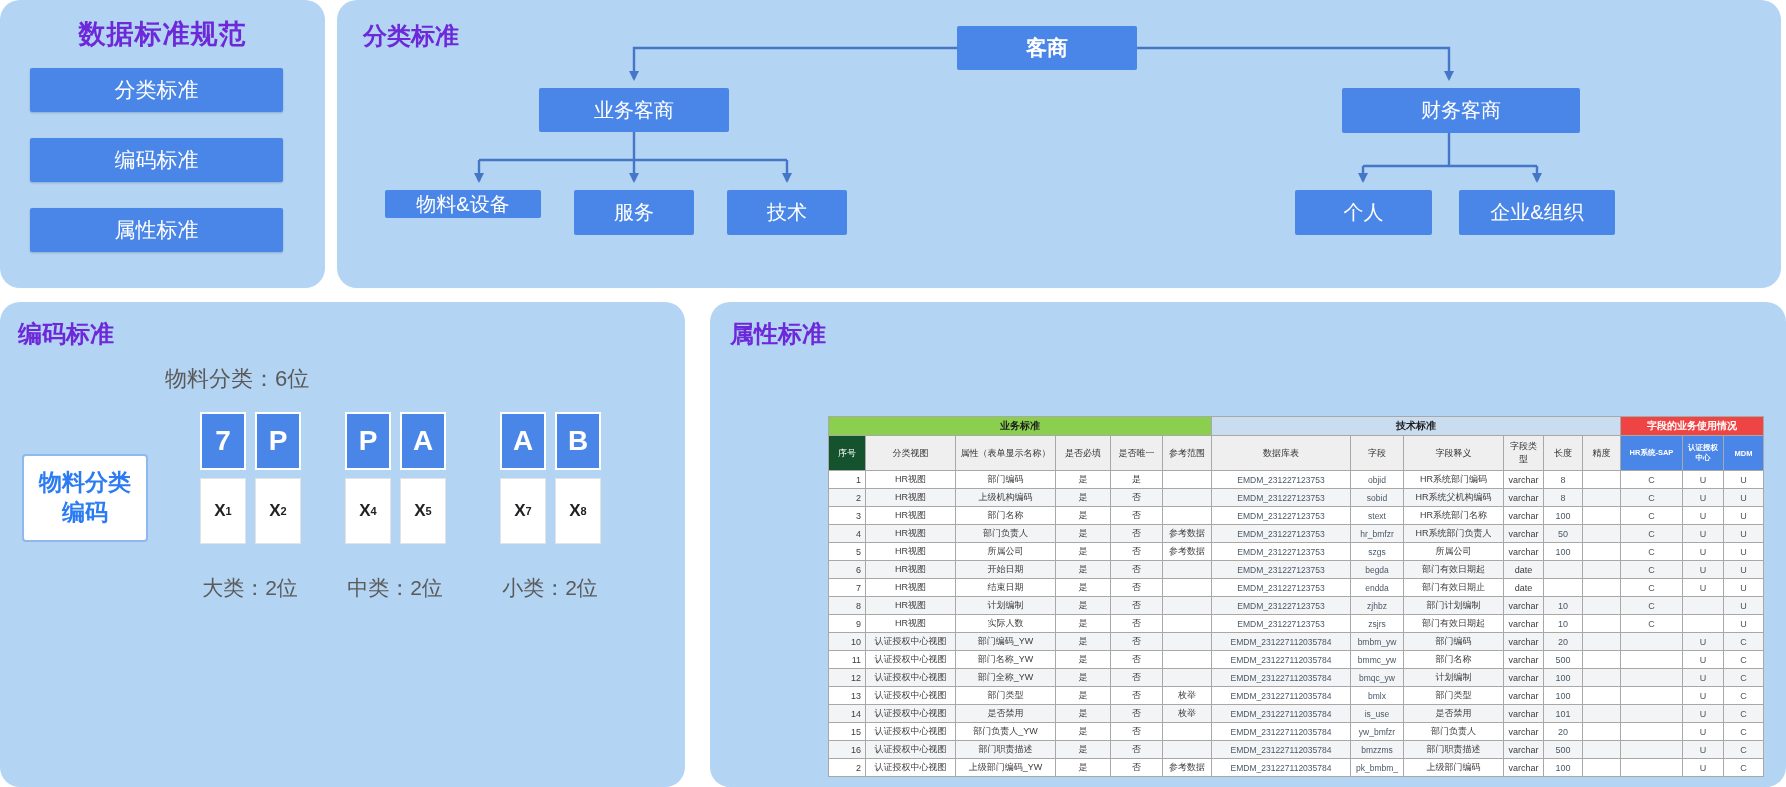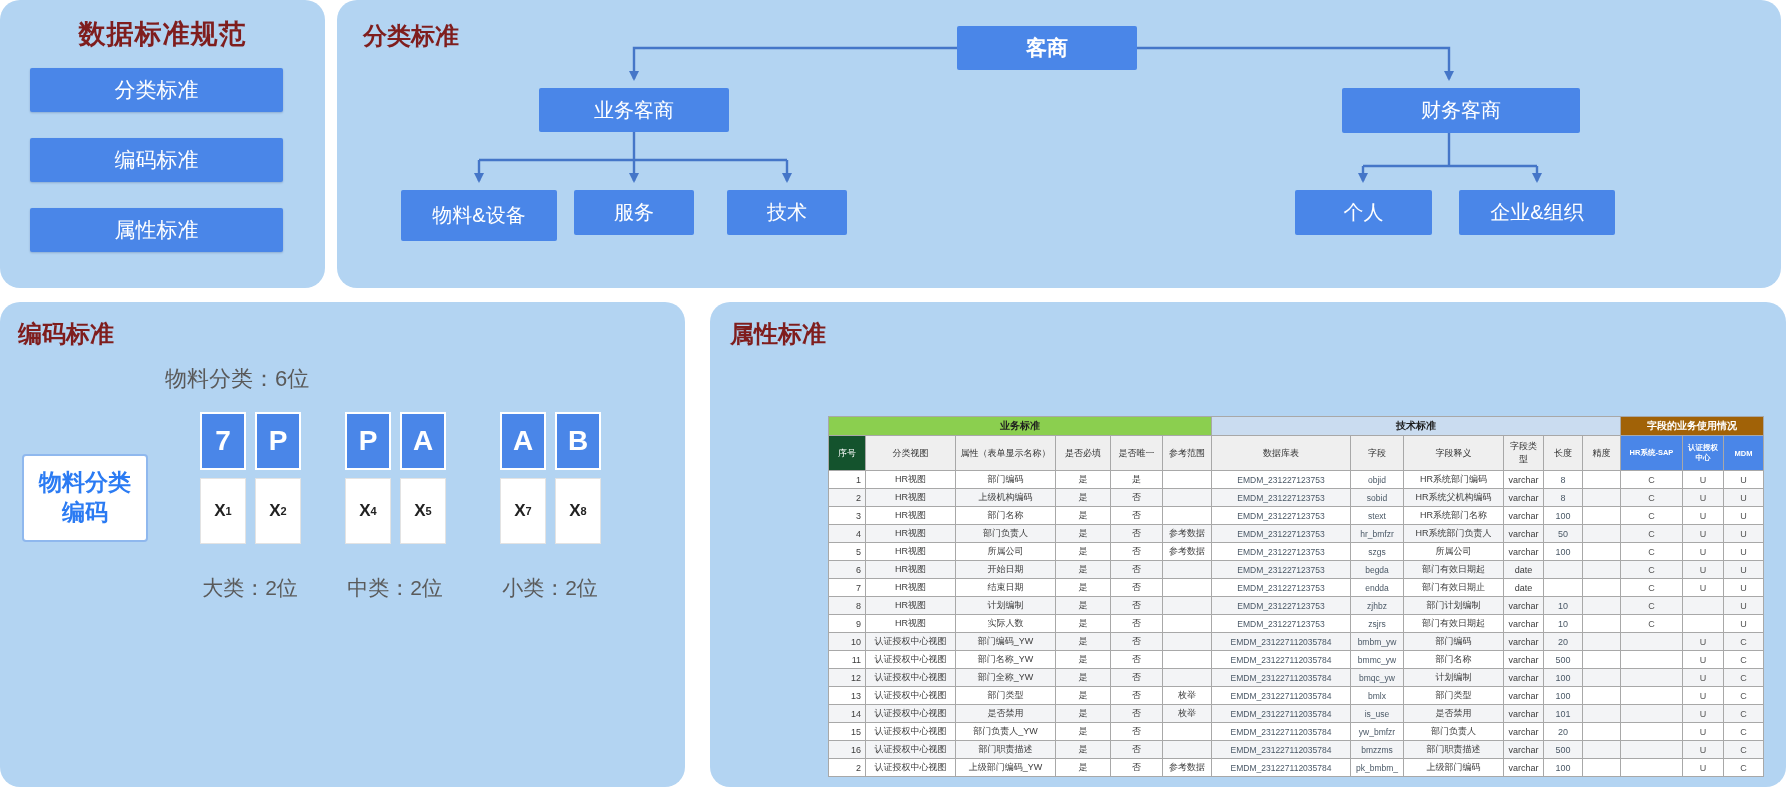--- a/index.html
+++ b/index.html
@@ -4,37 +4,37 @@
 <style>
   html,body{margin:0;padding:0;background:#fff;}
   #app{position:relative;width:1786px;height:787px;background:#fff;overflow:hidden;
        font-family:"Liberation Sans","DejaVu Sans",sans-serif;}
   .panel{position:absolute;background:#b3d4f2;border-radius:20px;}
   #panel-overview{left:0;top:0;width:325px;height:288px;}
   #panel-classification{left:337px;top:0;width:1444px;height:288px;}
   #panel-coding{left:0;top:302px;width:685px;height:485px;}
   #panel-attribute{left:710px;top:302px;width:1076px;height:485px;}
 
-  .panel-title{position:absolute;font-weight:bold;color:#7f1d1d;font-size:24px;}
+  .panel-title{position:absolute;font-weight:bold;color:#6d28d9;font-size:24px;}
   #overview-title{left:0;top:16px;width:100%;text-align:center;font-size:27px;letter-spacing:1px;}
   #classification-title{left:26px;top:20px;}
   #coding-title{left:18px;top:16px;}
   #attribute-title{left:20px;top:16px;}
 
   .ov-btn{position:absolute;left:30px;width:253px;height:44px;background:#4a86e8;color:#fff;
           font-size:21px;display:flex;align-items:center;justify-content:center;border-radius:2px;
           box-shadow:0 1px 2px rgba(30,60,120,.25);}
   #ov-btn-0{top:68px;} #ov-btn-1{top:138px;} #ov-btn-2{top:208px;}
 
   .tbox{position:absolute;background:#4a86e8;color:#fff;display:flex;align-items:center;
         justify-content:center;font-size:20px;border-radius:2px;}
   #node-root{left:620px;top:26px;width:180px;height:44px;font-size:21px;font-weight:bold;}
   #node-business{left:202px;top:88px;width:190px;height:44px;}
   #node-finance{left:1005px;top:88px;width:238px;height:45px;}
-  #node-material{left:64px;top:190px;width:156px;height:51px;}
+  #node-material{left:48px;top:190px;width:156px;height:28px;}
   #node-service{left:237px;top:190px;width:120px;height:45px;}
   #node-tech{left:390px;top:190px;width:120px;height:45px;}
   #node-person{left:958px;top:190px;width:137px;height:45px;}
   #node-org{left:1122px;top:190px;width:156px;height:45px;}
   .tree-lines{position:absolute;left:0;top:0;}
   .cline{stroke:#4576c8;stroke-width:2.4;fill:none;}
 
   #coding-subtitle{position:absolute;left:165px;top:62px;font-size:22px;color:#5a5a5a;}
   .digit-col{position:absolute;top:110px;width:46px;}
   .dbox{width:46px;height:58px;background:#4a86e8;border:2px solid #fff;box-sizing:border-box;
@@ -46,21 +46,21 @@
   #code-label-box{position:absolute;left:22px;top:152px;width:122px;height:84px;background:#fff;
         border:2px solid #8fb8ee;border-radius:4px;display:flex;flex-direction:column;align-items:center;
         justify-content:center;color:#2b7bf3;font-size:23px;font-weight:bold;line-height:1.3;}
 
   #attr-table{position:absolute;left:118px;top:114px;border-collapse:collapse;table-layout:fixed;
         background:#fff;border:1px solid #7a7a7a;}
   #attr-table th,#attr-table td{border:1px solid #a8a8a8;padding:0 2px;overflow:hidden;white-space:nowrap;}
   #attr-table .grp{height:18px;font-size:10px;font-weight:bold;text-align:center;}
   .g-green{background:#8bcf4f;color:#1e1e1e;}
   .g-blue{background:#cadcf0;color:#1e1e1e;}
-  .g-dkgreen{background:#a16207;color:#fff;}
+  .g-dkgreen{background:#ef4444;color:#fff;}
   #attr-table .colh{height:34px;font-size:9px;font-weight:normal;background:#efefef;color:#333;text-align:center;white-space:normal;}
   #attr-table .colh.c0{background:#14532d;color:#fff;}
   #attr-table .colh.c12,#attr-table .colh.c13,#attr-table .colh.c14{background:#4a86e8;color:#fff;font-size:7.5px;font-weight:bold;}
   #attr-table td{height:17px;font-size:9px;color:#3c3c3c;text-align:center;}
   #attr-table td.c0{text-align:right;padding-right:4px;}
   #attr-table td.c6,#attr-table td.c7{font-size:8.5px;color:#4a5866;}
   #attr-table td.c10{color:#4a5866;}
   #attr-table td.c12,#attr-table td.c13,#attr-table td.c14{color:#555;}
   #attr-table tbody tr:nth-child(even) td{background:#f3f4f6;}
 </style>

